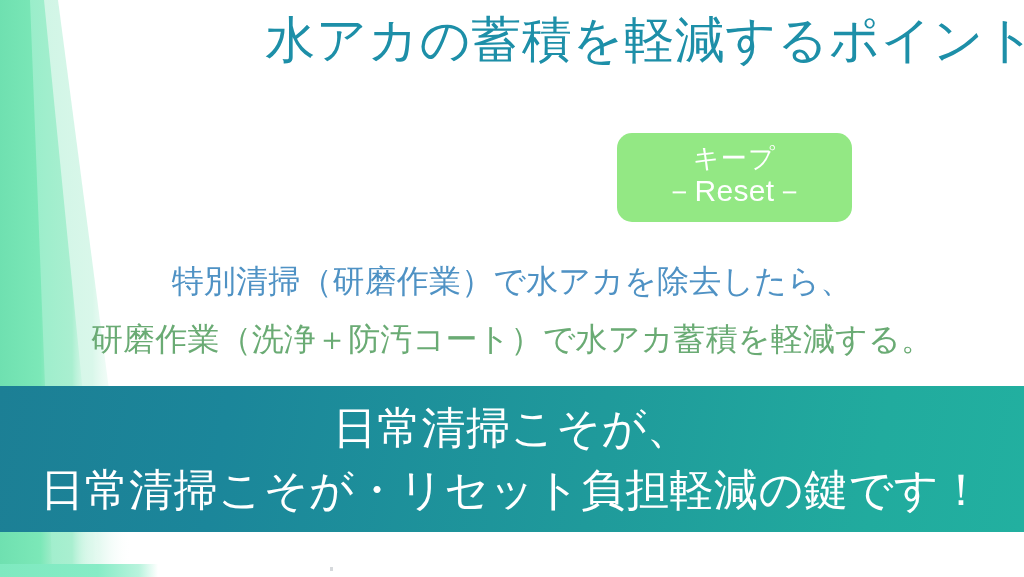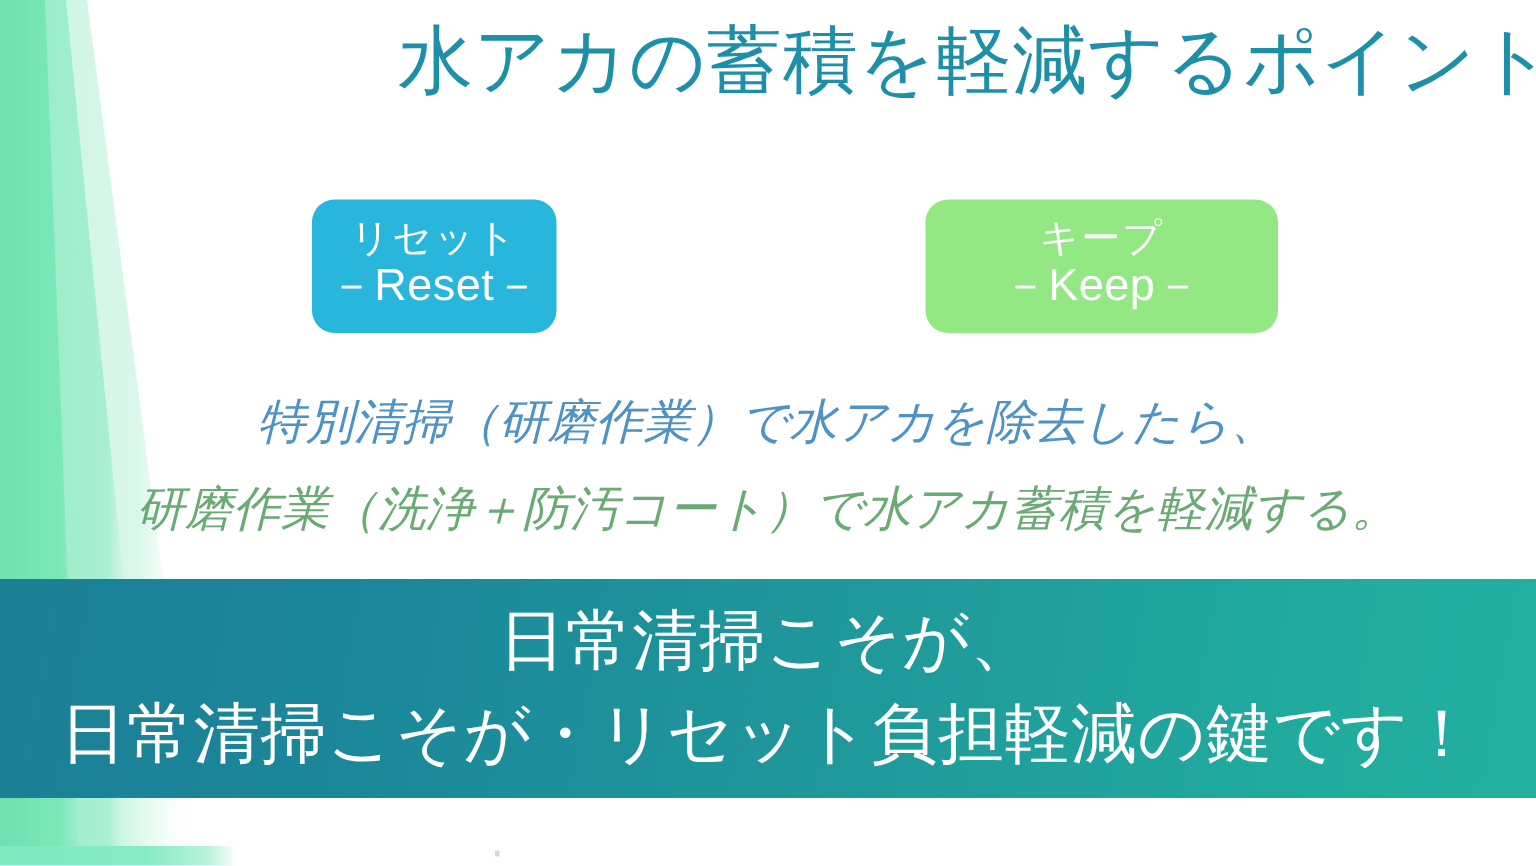--- a/index.html
+++ b/index.html
@@ -95,21 +95,20 @@
     background: #93e884;
   }
 
   
   .body-lines {
     position: absolute;
     left: 0;
     top: 252px;
     width: 1024px;
     text-align: center;
-    font-style: italic;
   }
   .body-line {
     font-size: 32px;
     line-height: 1.82;
     font-weight: 400;
     letter-spacing: 0.005em;
     white-space: nowrap;
   }
   .body-line-1 { color: #4f92c4; }
   .body-line-2 { color: #6aab74; }
@@ -195,28 +194,24 @@
       <polygon points="0,0 30,0 52,565 0,565" fill="url(#fadeC)"></polygon>
     </svg>
   </div>
 
   <div class="title-wrap">
     <h1 class="title">水アカの蓄積を軽減するポイント</h1>
   </div>
 
   <div class="badges">
 
-    <div class="badge badge-reset">
-      <span class="badge-jp">リセット</span>
-      <span class="badge-en">－Reset－</span>
-    </div>
 
     <div class="badge badge-keep">
       <span class="badge-jp">キープ</span>
-      <span class="badge-en">－Keep－</span>
+      <span class="badge-en">－Reset－</span>
     </div>
 
   </div>
 
   <div class="body-lines">
     <div class="body-line body-line-1">特別清掃（研磨作業）で水アカを除去したら、</div>
     <div class="body-line body-line-2">研磨作業（洗浄＋防汚コート）で水アカ蓄積を軽減する。</div>
   </div>
 
   <div class="banner">

